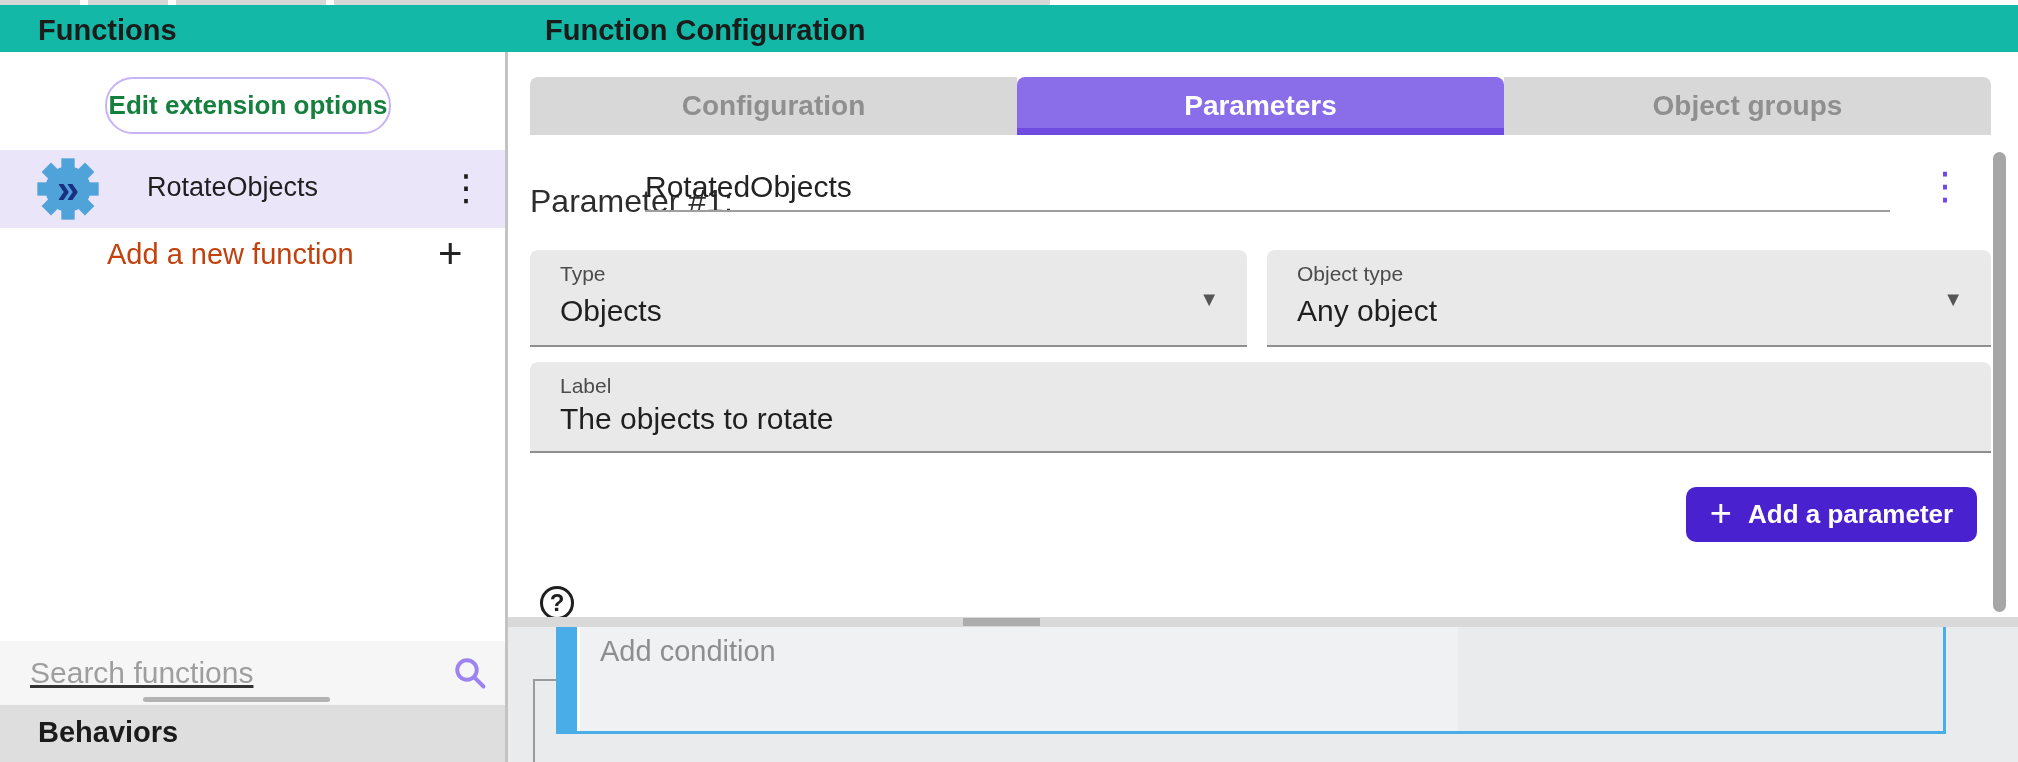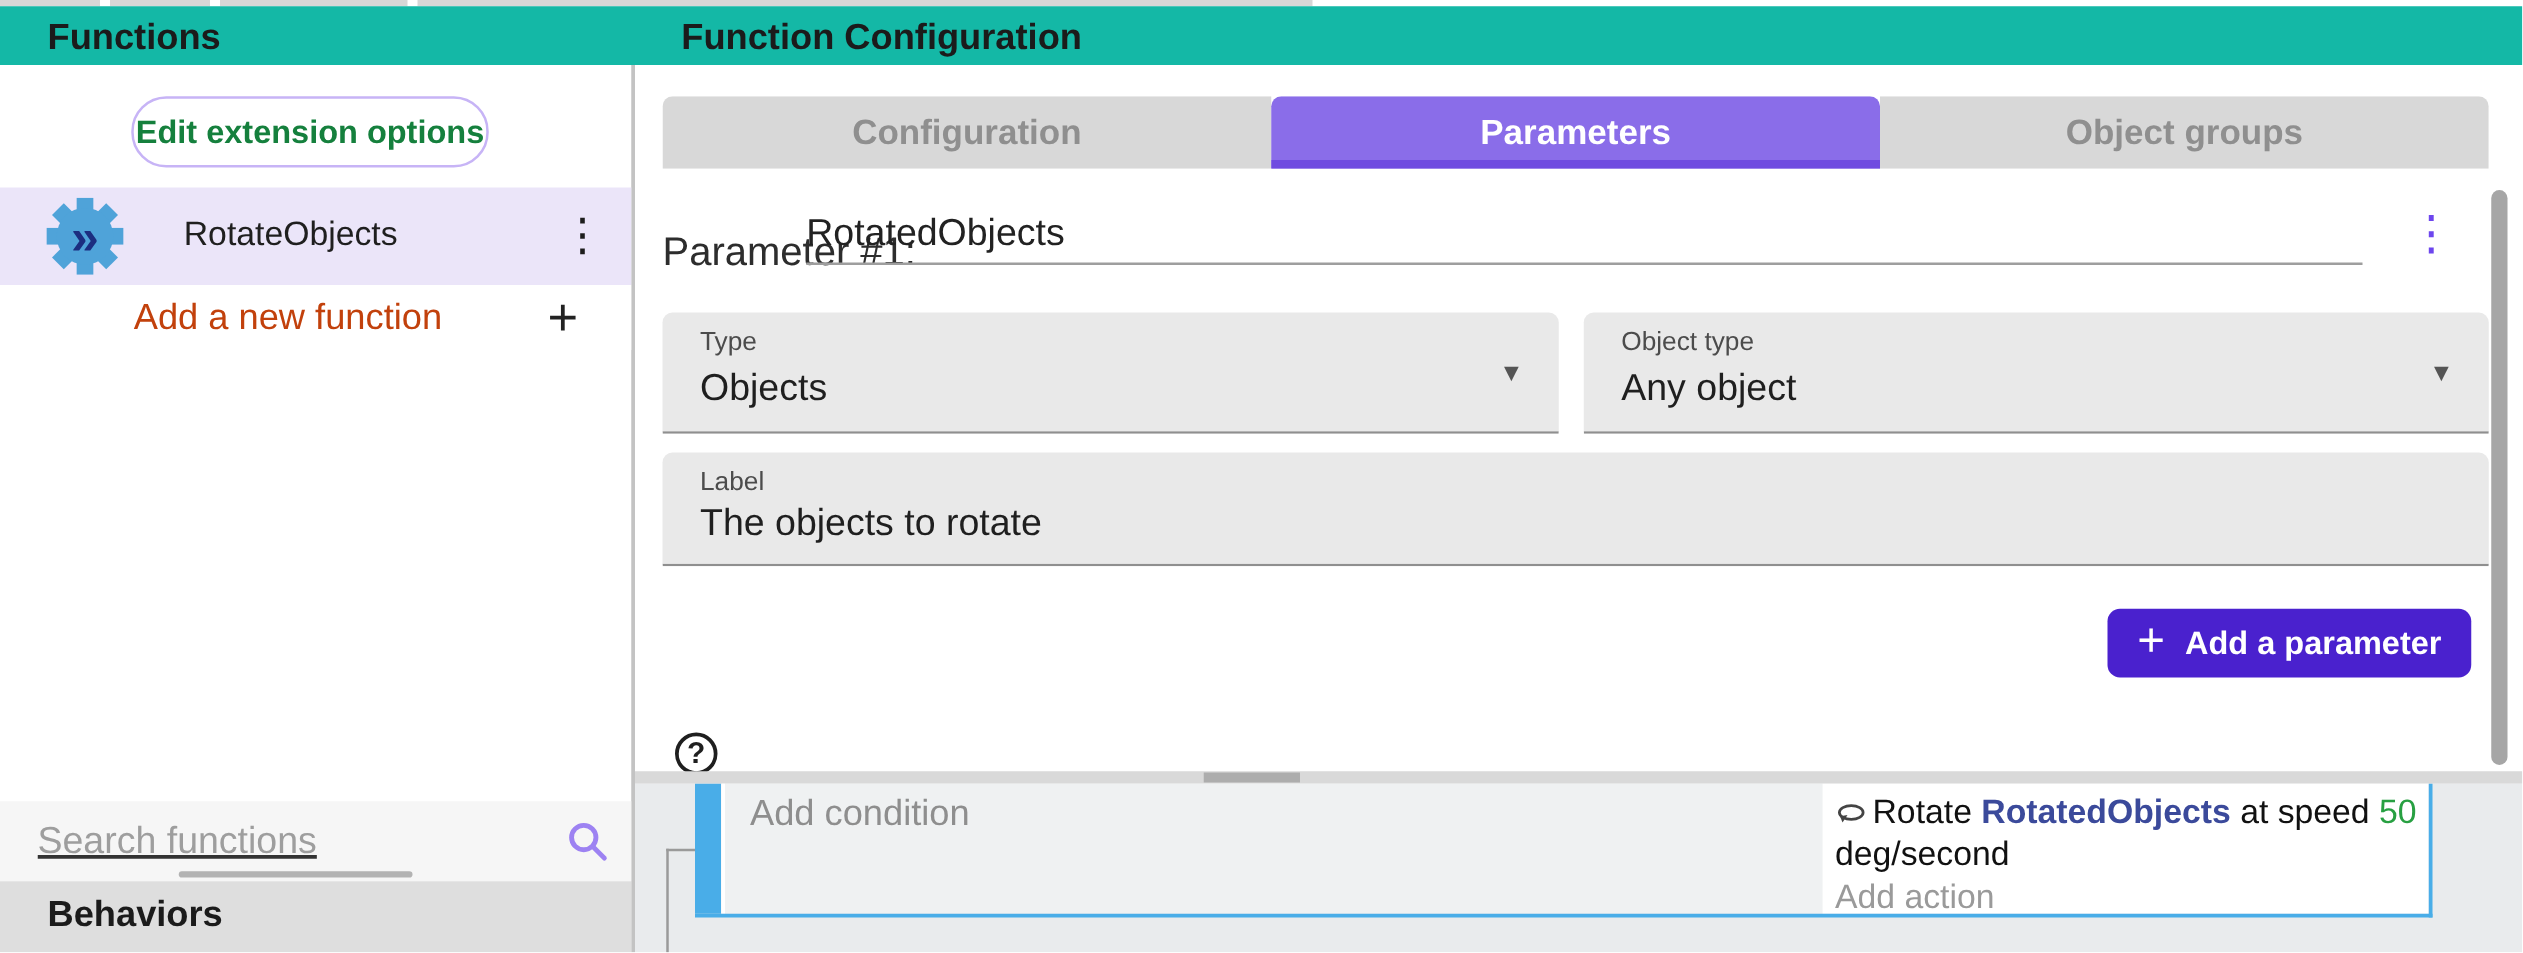--- a/index.html
+++ b/index.html
@@ -197,27 +197,19 @@
     </div>
     <div class="ev-content">
       <div class="tree-v"></div>
       <div class="tree-h"></div>
       <div class="ev-bluebar"></div>
 
       <div class="ev-cond">
         <div class="ev-cond-text">Add condition</div>
       </div>
 
-      <div class="ev-act">
-        <div class="act-line"><svg class="rot-icon" width="26" height="20" viewBox="0 0 26 20">
-              <ellipse cx="13" cy="9" rx="9.5" ry="5.5" fill="none" stroke="#444" stroke-width="2.2"></ellipse>
-              <path d="M4 12 L10 11 L6 17 Z" fill="#444"></path>
-            </svg><span>Rotate </span><span class="act-obj">RotatedObjects</span><span> at speed </span><span class="act-val">50</span></div>
-        <div class="act-line">deg/second</div>
-        <div class="act-add">Add action</div>
-      </div>
 
       <div class="ev-border-b"></div>
       <div class="ev-border-r"></div>
     </div>
   </div>
 
 </div>
 
 </body></html>

